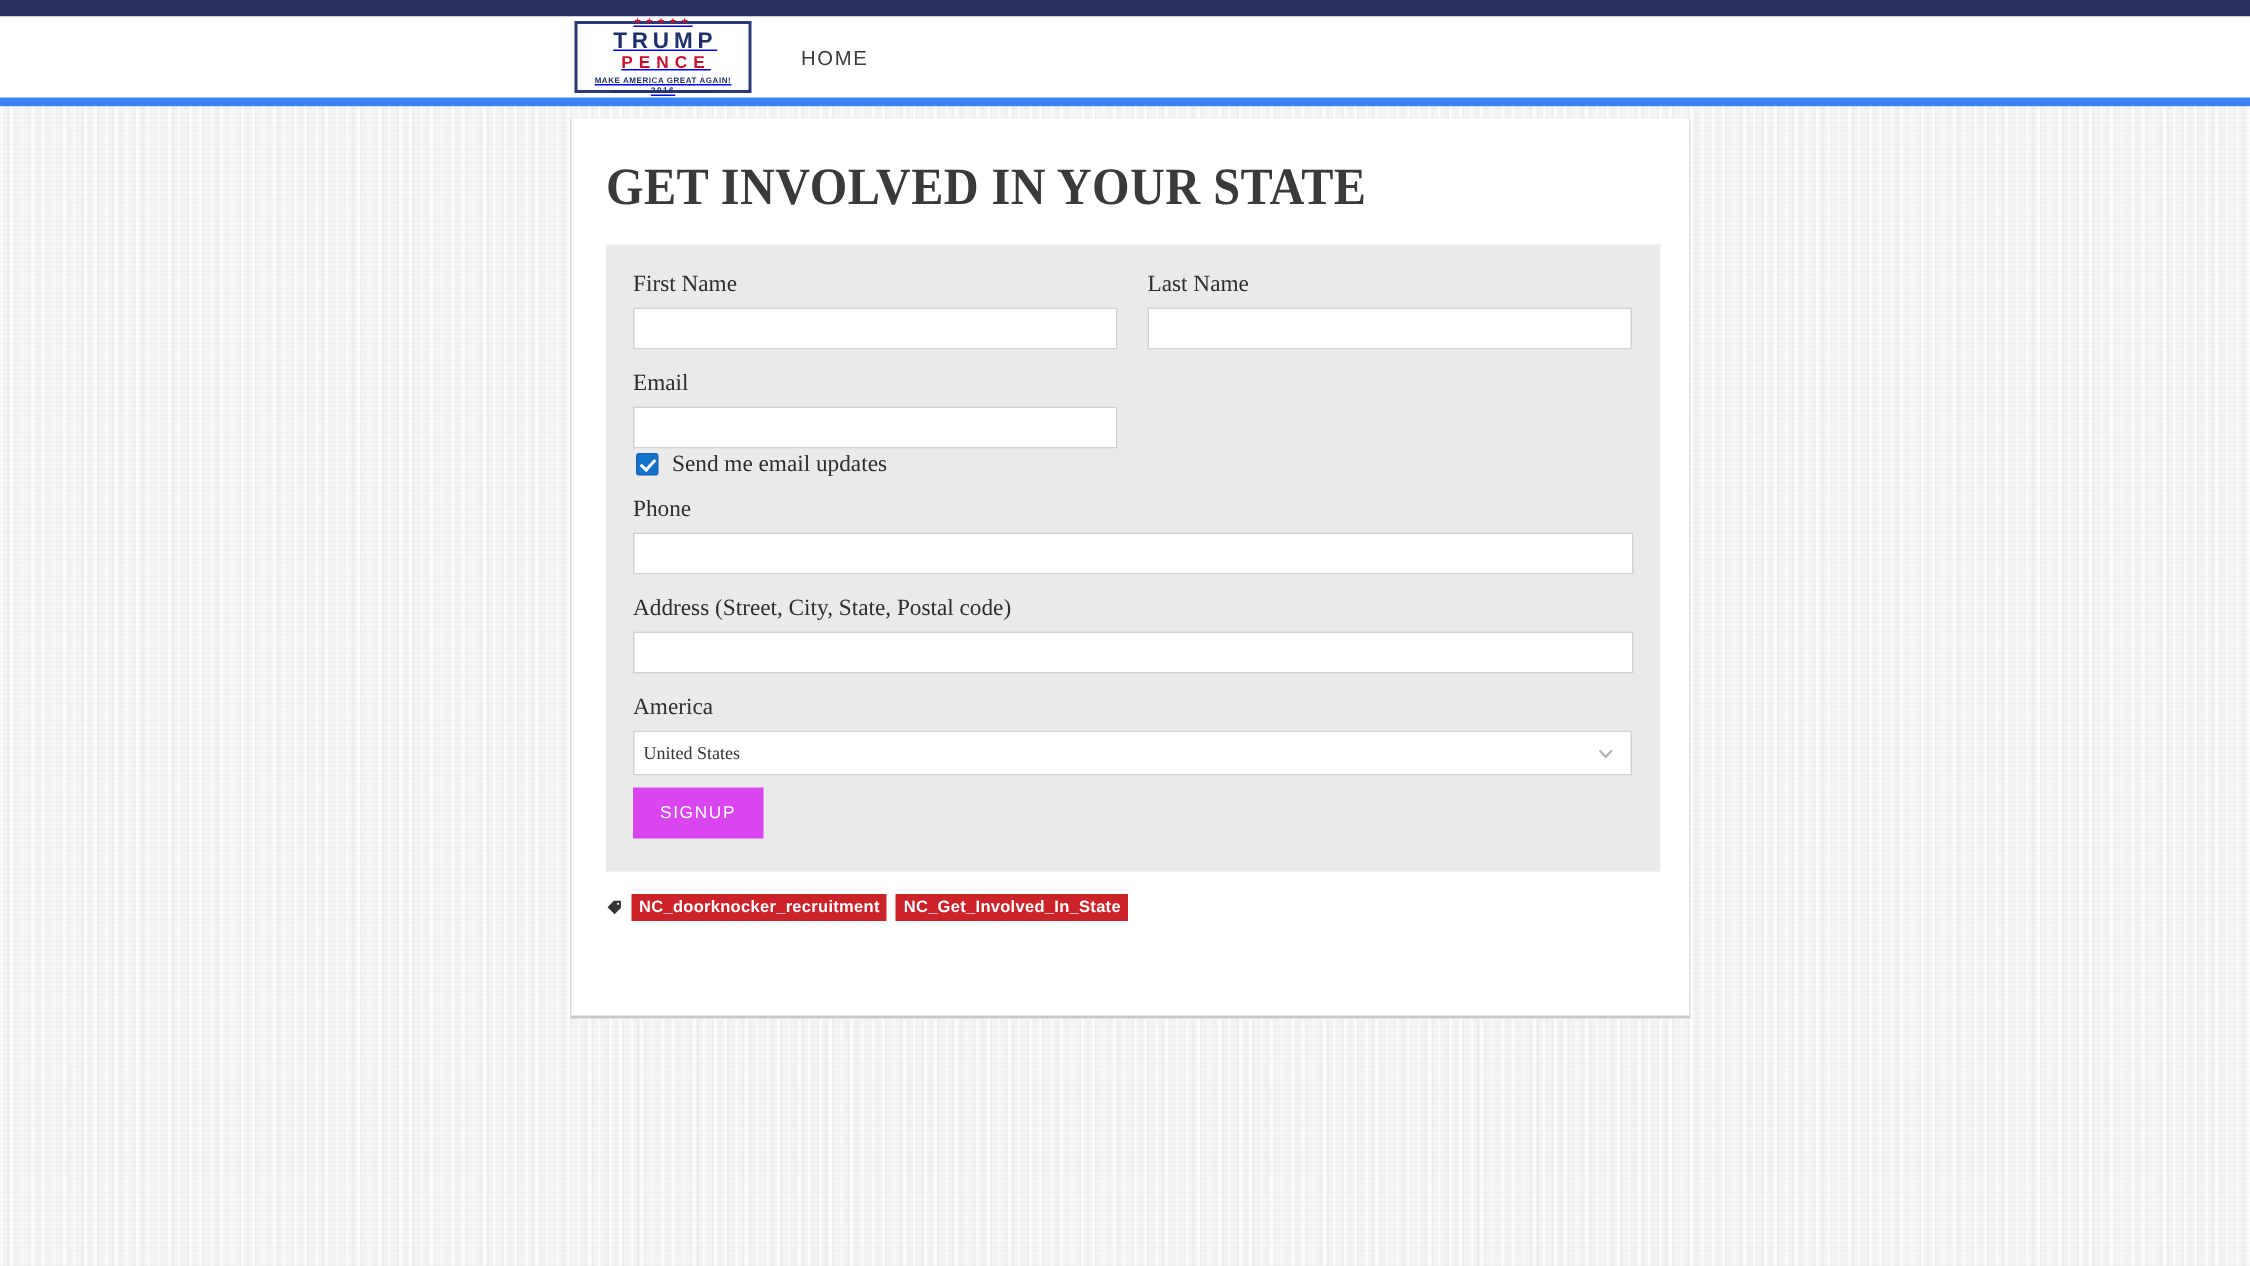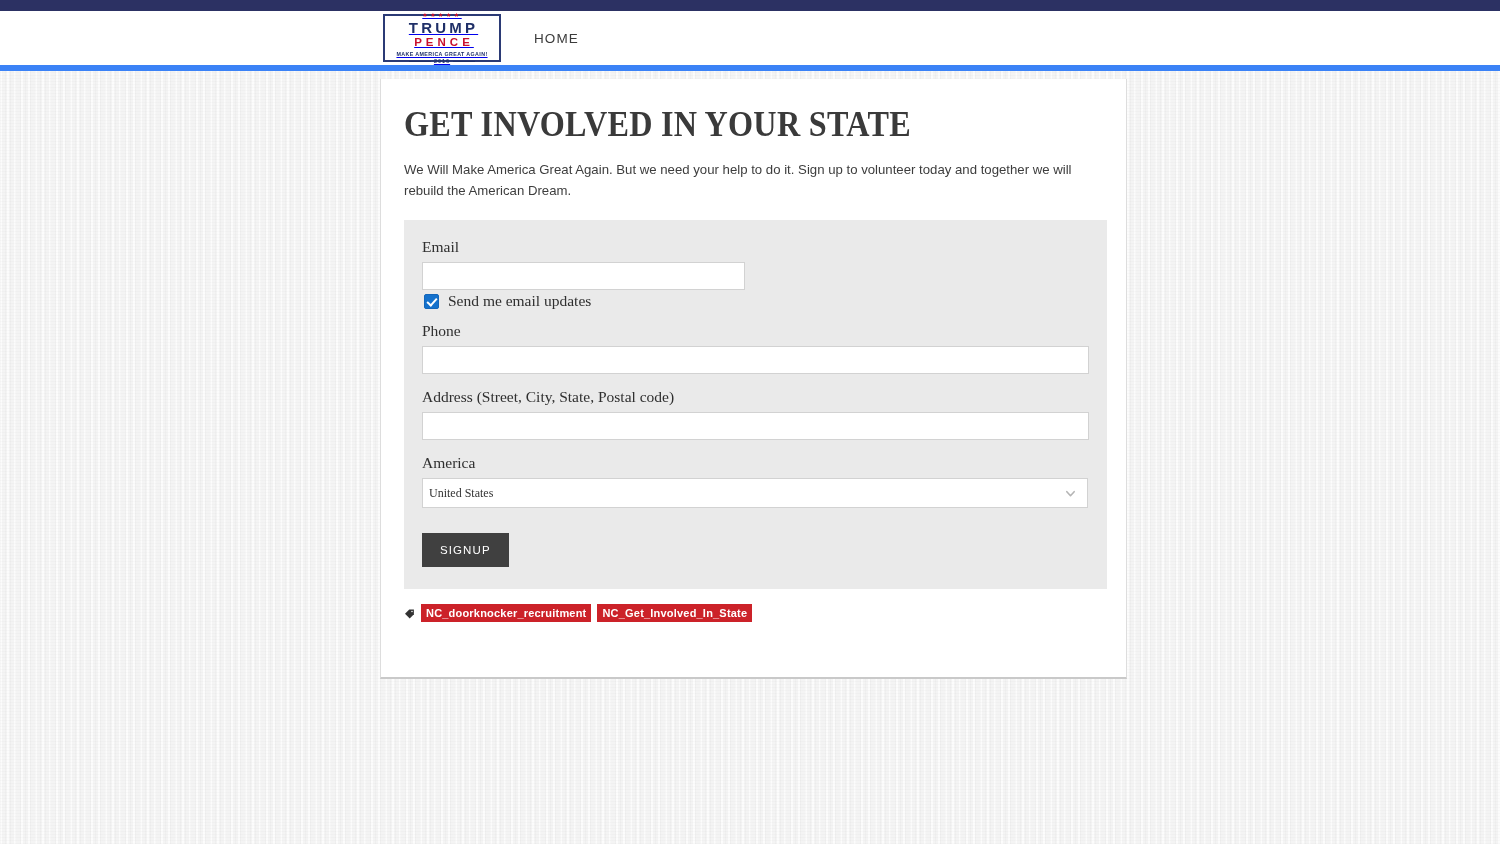--- a/index.html
+++ b/index.html
@@ -231,22 +231,22 @@
     outline: none;
   }
   .chevron {
     position: absolute;
     right: 12px; top: 10px;
     width: 11px; height: 11px;
     pointer-events: none;
   }
 
   .signup-btn {
-    margin-top: 25px;
-    background: #404040;
+    margin-top: 8px;
+    background: #d946ef;
     border: none;
     color: #ffffff;
     font-family: "Liberation Sans", sans-serif;
     font-size: 11.5px;
     letter-spacing: 1.1px;
     padding: 11px 18px;
     cursor: pointer;
   }
 
   
@@ -294,24 +294,33 @@
     </nav>
 
   </div>
 </div>
 
 <div class="page">
 
   <div class="card">
 
     <h1 class="page-title">GET INVOLVED IN YOUR STATE</h1>
-    <p class="intro">We Will Make America Great Again. But we need your help to do it. Sign up to volunteer today and together we will rebuild the American Dream.</p>
 
     <form class="form-panel">
 
+      <div class="row">
+        <div class="col w-half field-block">
+          <label class="field-label">First Name</label>
+          <input class="text-input" type="text" value="" style="">
+        </div>
+        <div class="col w-half field-block">
+          <label class="field-label">Last Name</label>
+          <input class="text-input" type="text" value="" style="">
+        </div>
+      </div>
 
       <div class="col w-half">
         <label class="field-label">Email</label>
         <input class="text-input" type="email" value="" style="">
       </div>
 
       <div class="check-row">
         <span class="checkbox"></span>
         <span class="check-label">Send me email updates</span>
       </div>

